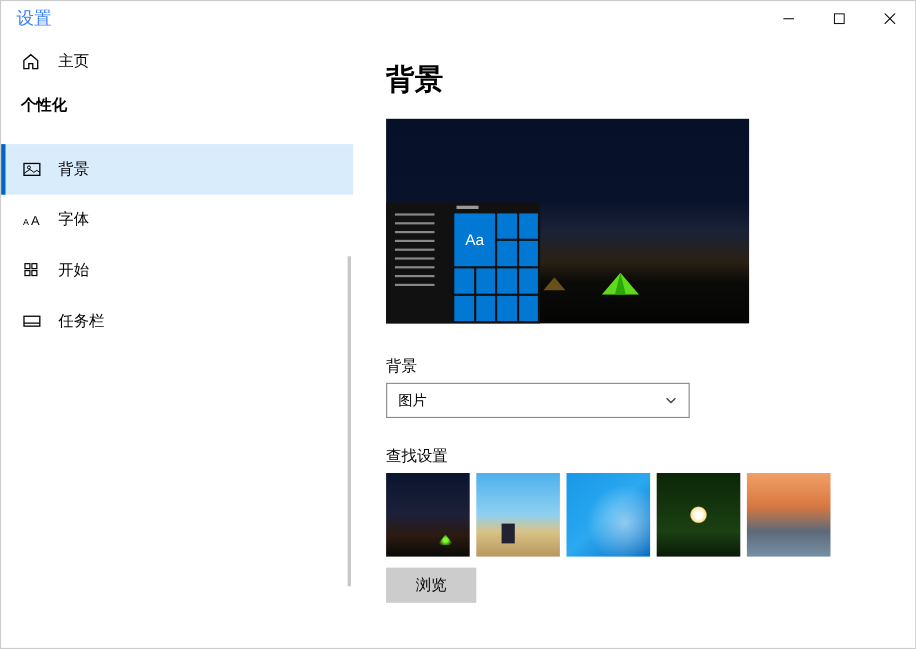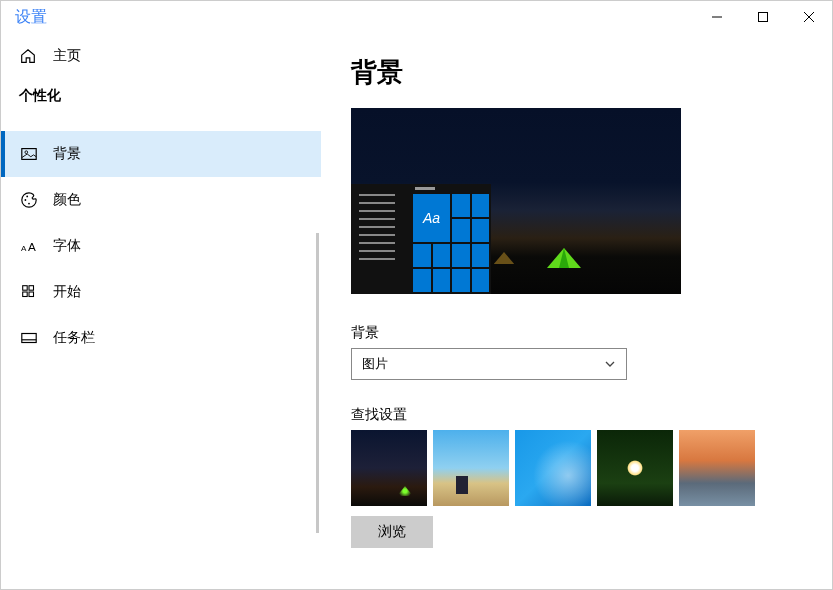--- a/index.html
+++ b/index.html
@@ -26,21 +26,21 @@
 .nav-item.selected::before { content: ""; position: absolute; left: 0; top: 0; bottom: 0; width: 4px; background: #0067c0; }
 .nav-item .icon { width: 20px; height: 20px; flex: 0 0 20px; display:flex; align-items:center; justify-content:center; }
 .nav-item .label { font-size: 14px; }
 .scroll-track { position: absolute; right: 2px; top: 200px; width: 3px; height: 300px; background: #c7c7c7; }
 .main { flex: 1; padding: 22px 30px 0 30px; overflow: hidden; }
 .page-title { font-size: 26px; font-weight: 600; margin-bottom: 18px; }
 .preview-box { width: 330px; height: 186px; background: linear-gradient(to bottom, #061028 0%, #08132b 40%, #1a2236 55%, #2a2014 70%, #0a0a08 80%, #050505 100%); position: relative; margin-bottom: 30px; }
 .preview-startmenu { position: absolute; left: 0; bottom: 0; display: flex; }
 .pv-list { width: 60px; height: 110px; background: #111; padding: 10px 8px; display: flex; flex-direction: column; gap: 6px; }
 .pv-list-line { height: 2px; background: #888; width: 36px; }
-.pv-tiles { width: 80px; height: 110px; display: grid; grid-template-columns: repeat(4, 1fr); grid-template-rows: 6px repeat(4, 1fr); gap: 2px; background: #111; padding: 2px; font-style: italic; }
+.pv-tiles { width: 80px; height: 110px; display: grid; grid-template-columns: repeat(4, 1fr); grid-template-rows: 6px repeat(4, 1fr); gap: 2px; background: #111; padding: 2px; }
 .pv-tile { background: #0078d4; }
 .pv-tile.big { grid-column: span 2; grid-row: span 2; display:flex; align-items:center; justify-content:center; color:#fff; font-size:14px; }
 .pv-header { grid-column: 1 / -1; background: #111; height: 6px; }
 .pv-header-bar { width: 20px; height: 3px; background: #999; margin: 1px 2px; }
 .tent { position: absolute; width: 34px; height: 20px; bottom: 26px; }
 .tent.t1 { right: 100px; }
 .tent.t2 { right: 160px; filter: brightness(0.5); transform: scale(0.6); }
 .tent svg { width:100%; height:100%; }
 .section-label { font-size: 14px; margin-bottom: 6px; }
 .select-box { border: 1px solid #888; width: 276px; height: 32px; display: flex; align-items: center; padding: 0 10px; justify-content: space-between; cursor: pointer; margin-bottom: 26px; gap: 26px; }
@@ -105,31 +105,20 @@
               <rect x="2" y="4" width="16" height="12" fill="none" stroke="#000" stroke-width="1.3"></rect>
               <circle cx="7" cy="8" r="1.5" fill="none" stroke="#000"></circle>
               <path d="M2 14 L8 10 L12 13 L15 11 L18 13" fill="none" stroke="#000"></path>
             </svg>
           </span>
         <span class="label">背景</span>
       </div>
       <div class="nav-item">
         <span class="icon">
             <svg viewBox="0 0 20 20" width="18" height="18">
-              <path d="M10 2 A8 8 0 1 0 18 10 C18 8 16 9 15 9 C13 9 13 7 15 6 C16 5 14 2 10 2Z" fill="none" stroke="#000" stroke-width="1.3"></path>
-              <circle cx="6" cy="10" r="1" fill="#000"></circle>
-              <circle cx="8" cy="6" r="1" fill="#000"></circle>
-              <circle cx="10" cy="14" r="1" fill="#000"></circle>
-            </svg>
-          </span>
-        <span class="label">颜色</span>
-      </div>
-      <div class="nav-item">
-        <span class="icon">
-            <svg viewBox="0 0 20 20" width="18" height="18">
               <text x="1" y="15" font-size="9" font-family="sans-serif" fill="#000">A</text>
               <text x="9" y="15" font-size="13" font-family="sans-serif" fill="#000">A</text>
             </svg>
           </span>
         <span class="label">字体</span>
       </div>
       <div class="nav-item">
         <span class="icon">
             <svg viewBox="0 0 20 20" width="18" height="18">
               <rect x="3" y="3" width="5" height="5" fill="none" stroke="#000" stroke-width="1.2"></rect>

